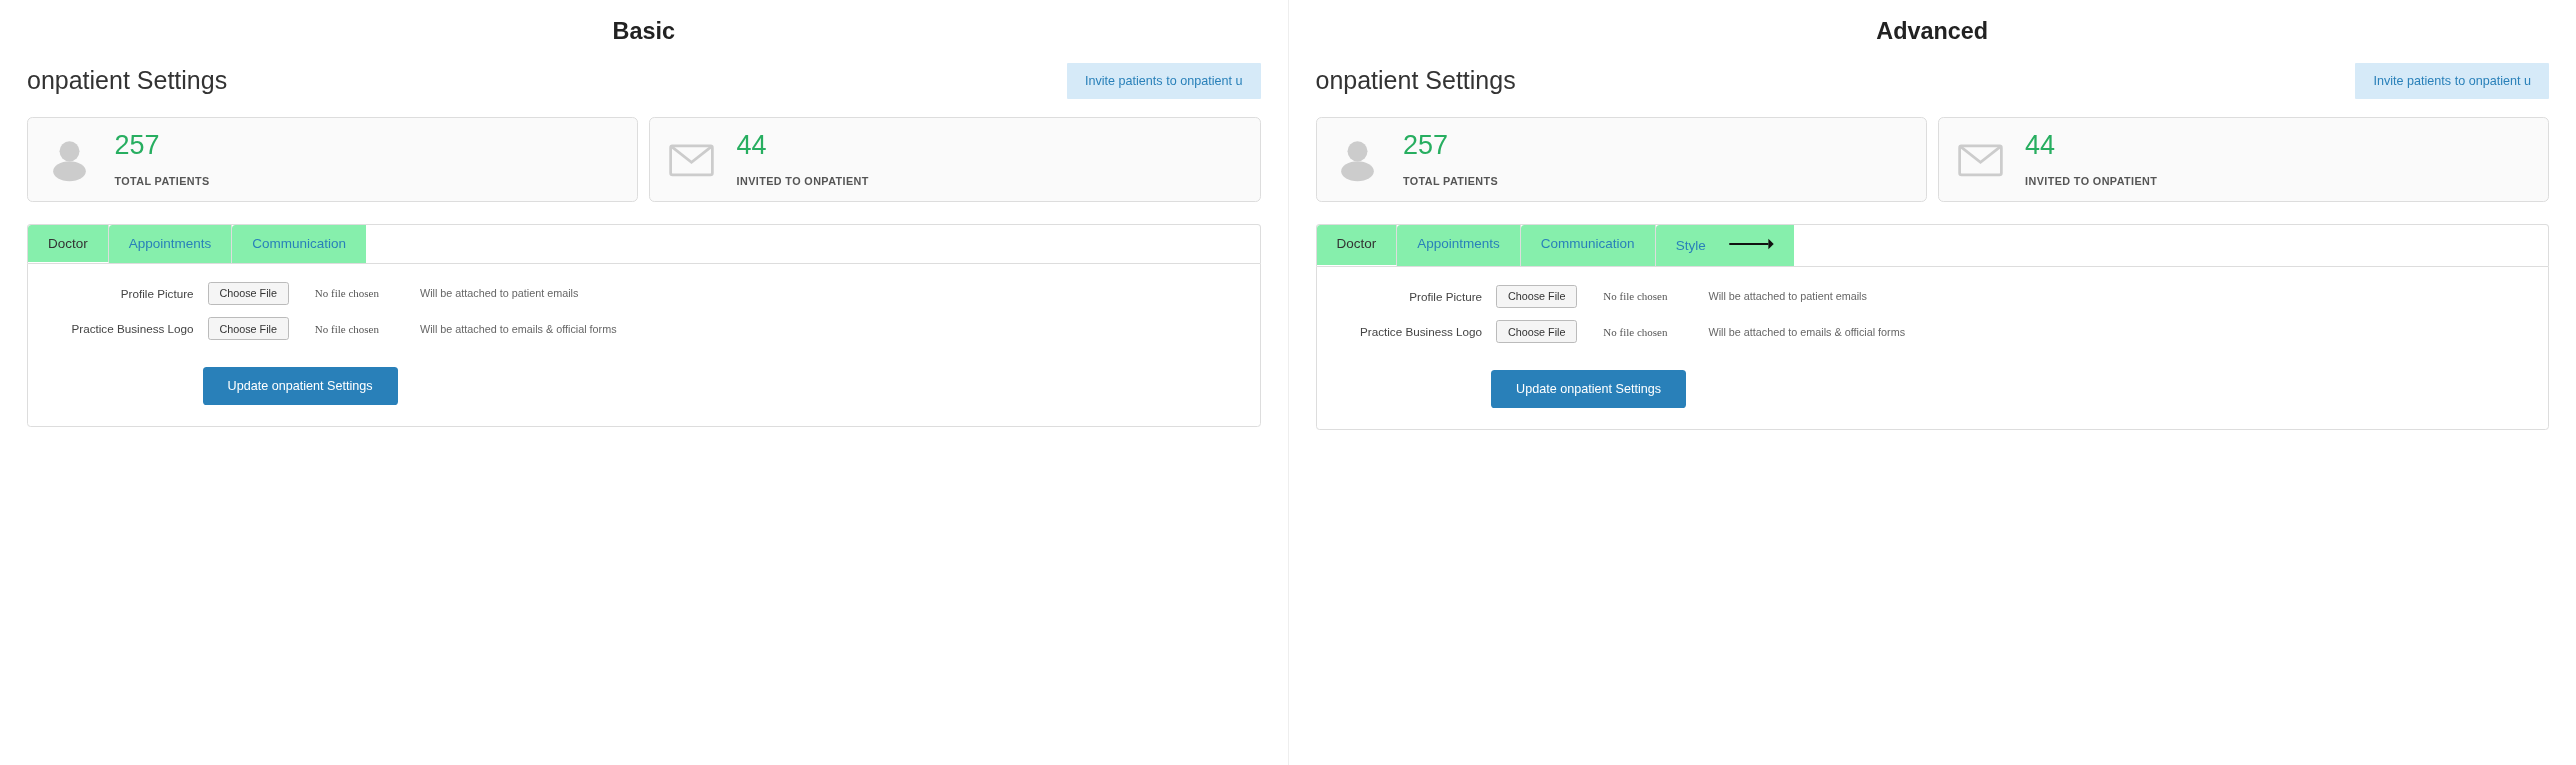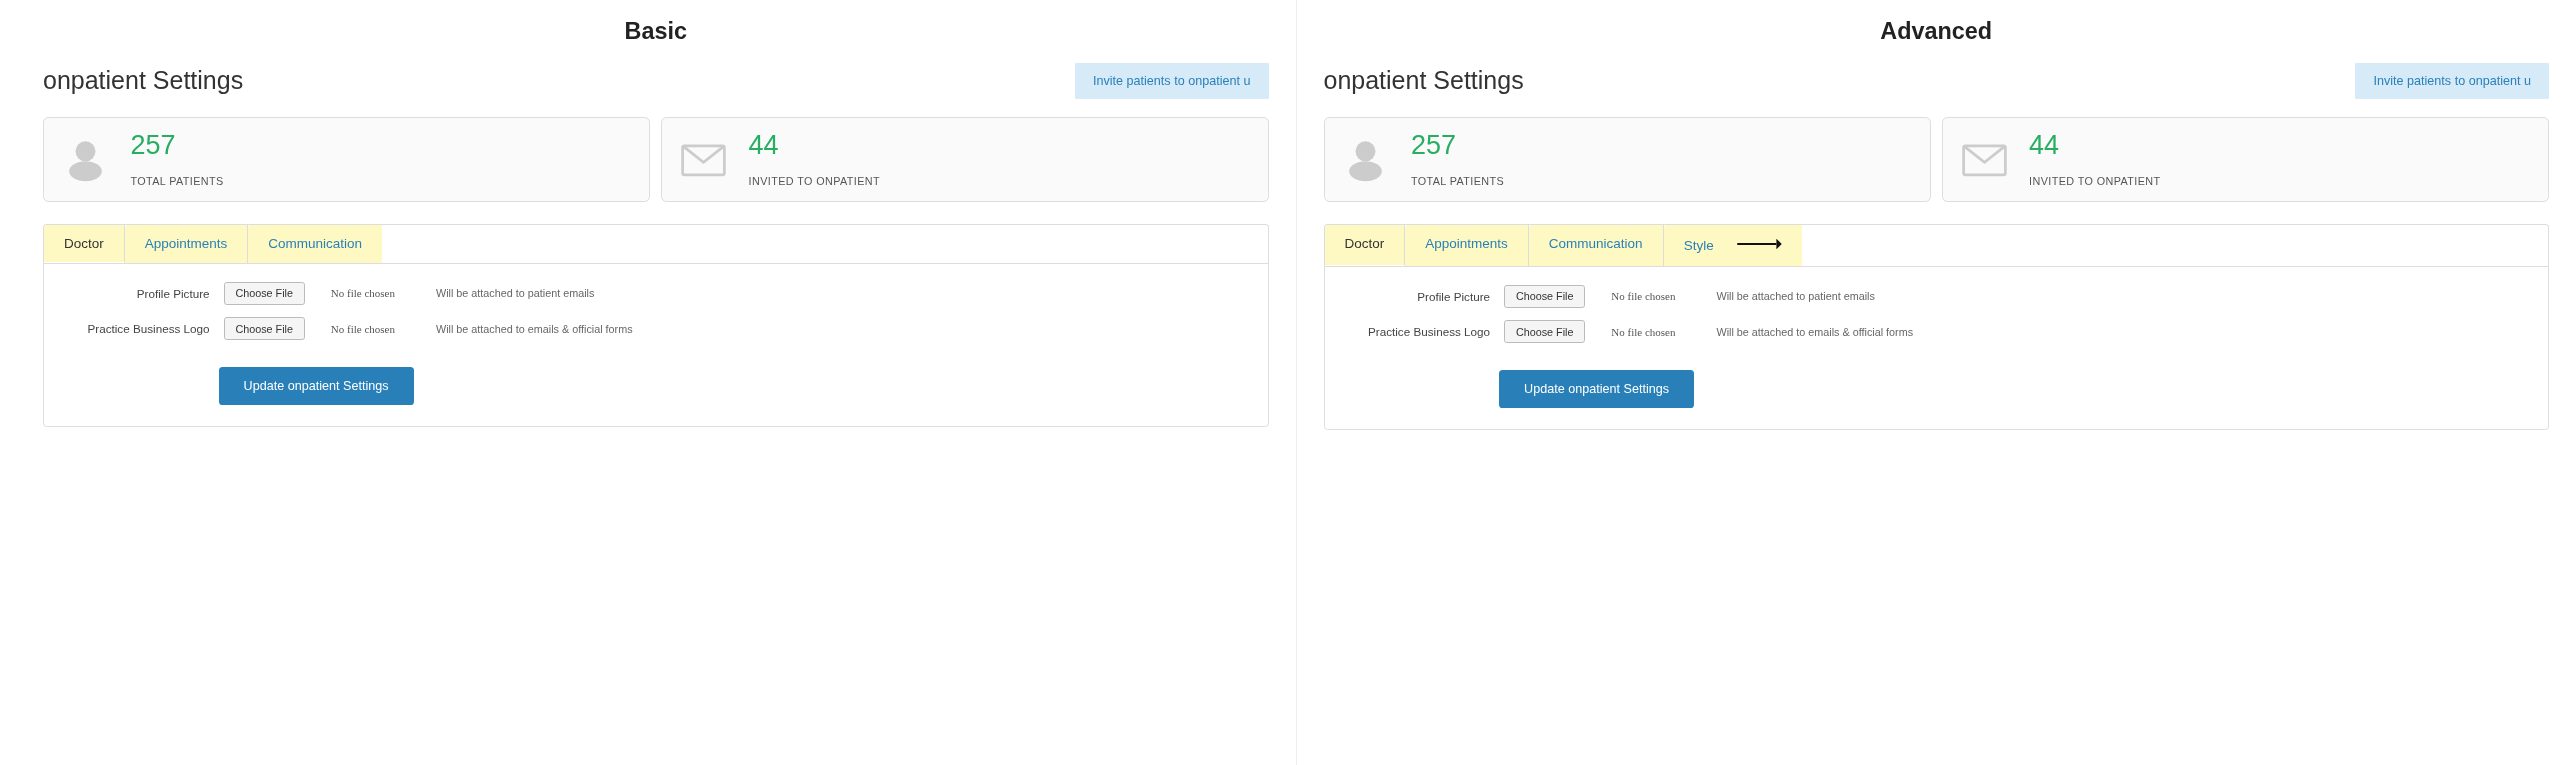--- a/index.html
+++ b/index.html
@@ -6,21 +6,20 @@
     body {
       font-family: -apple-system, BlinkMacSystemFont, 'Segoe UI', Helvetica, Arial, sans-serif;
       background: #fff;
       font-size: 12.6px;
       color: #333;
     }
     .page-wrapper {
       display: flex;
       width: 2576px;
       min-height: 765px;
-      padding-left: 16px;
     }
     .panel {
       flex: 1;
       padding: 18px 27px 27px 27px;
       border-right: 0.9px solid #eee;
     }
     .panel:last-child { border-right: none; }
     .panel-title {
       font-size: 23.4px;
       font-weight: bold;
@@ -77,40 +76,40 @@
       height: 49px;
     }
     .stat-info .stat-number {
       font-size: 27px;
       color: #27ae60;
       font-weight: 500;
       line-height: 1;
     }
     .stat-info .stat-label {
       font-size: 10.8px;
-      font-weight: normal;
+      font-weight: bold;
       color: #555;
       text-transform: uppercase;
       letter-spacing: 0.4px;
       margin-top: 16px;
     }
     .tabs-bar {
       display: flex;
       border: 0.9px solid #ddd;
       border-radius: 3.6px 3.6px 0 0;
       border-bottom: none;
       background: #fff;
     }
     .tab {
       padding: 10.8px 20px;
       cursor: pointer;
       font-size: 13.5px;
       color: #2980b9;
       border-right: 0.9px solid #ddd;
-      background: #fef9c3;
+      background: #86efac;
       border-radius: 3.6px 0 0 0;
     }
     .tab.active {
       color: #333;
       font-weight: 500;
       border-bottom: 1.8px solid #fff;
     }
     .tab:last-child { border-right: none; }
     .tab-panel {
       border: 0.9px solid #ddd;

